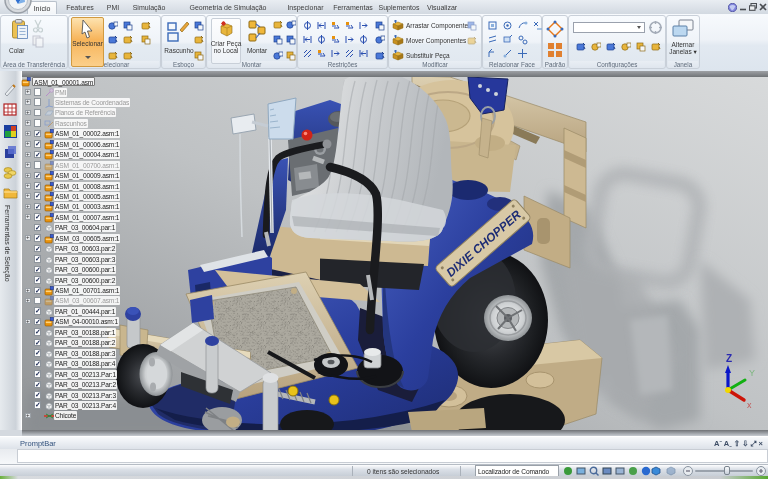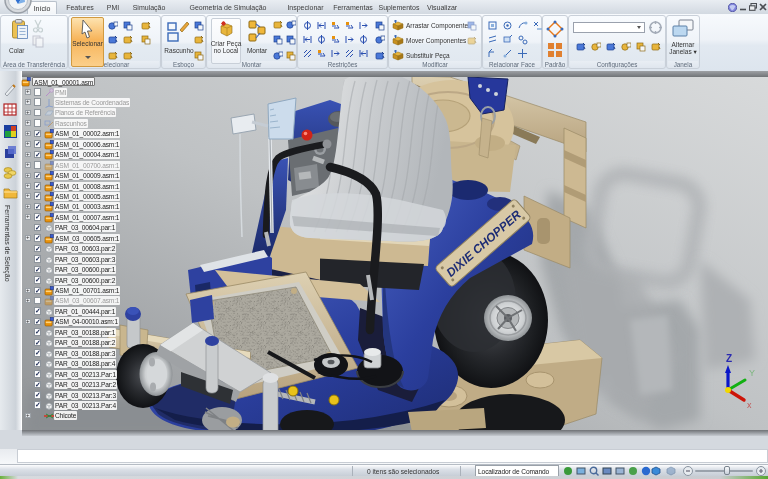--- a/index.html
+++ b/index.html
@@ -1439,20 +1439,24 @@
         <span style="position:absolute;left:20px;top:0">
           <svg class="ticon" width="11" height="10" viewBox="0 0 11 10">
             <path d="M0,5 L11,5" stroke="#d03a2a" stroke-width="1.6"></path>
             <path d="M2,3 L9,7 M2,7 L9,3" stroke="#2a8a3a" stroke-width="1"></path>
           </svg>
         </span>
         <span class="tlabel" style="position:absolute;left:30px;top:0">Chicote</span>
       </div>
   </div>
 
+  <div class="abs" id="promptbar">
+    <span>PromptBar</span>
+    <div id="pbicons">Aˉ Aˍ ⇧ ⇩ ⤢ ×</div>
+  </div>
   <div class="abs" id="promptinput">
       <div class="inner"></div>
     </div>
 
   <div class="abs" id="statusbar">
     <div id="selcount">0 itens são selecionados</div>
       <div class="abs" style="left:352px;top:1px;width:1px;height:10px;background:#aab1ba"></div>
       <div class="abs" style="left:460px;top:1px;width:1px;height:10px;background:#aab1ba"></div>
     <div id="locator">Localizador de Comando</div>
     <svg class="sico" style="left:563px">

